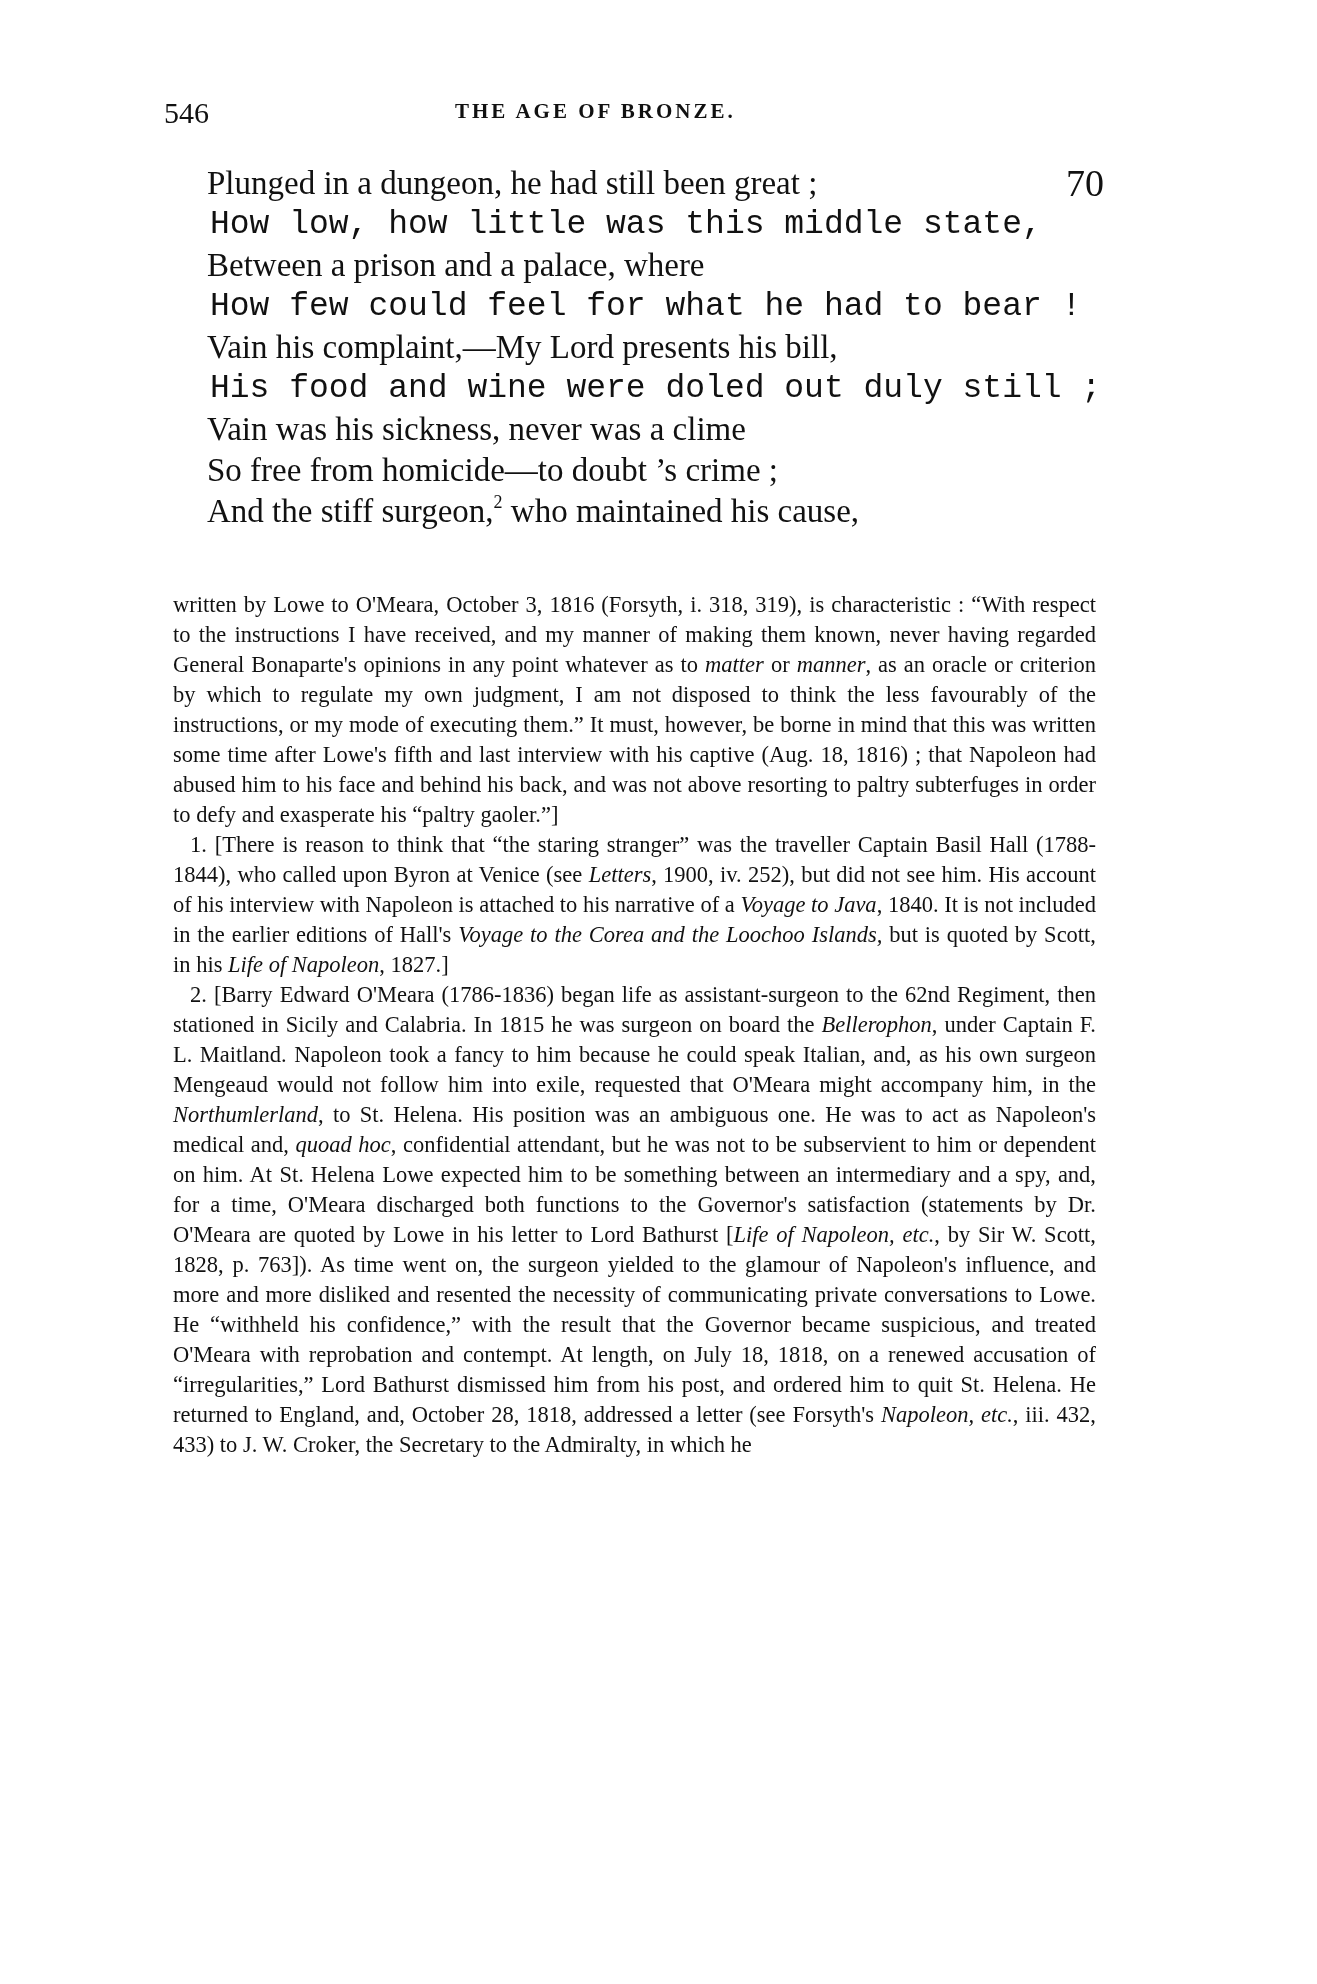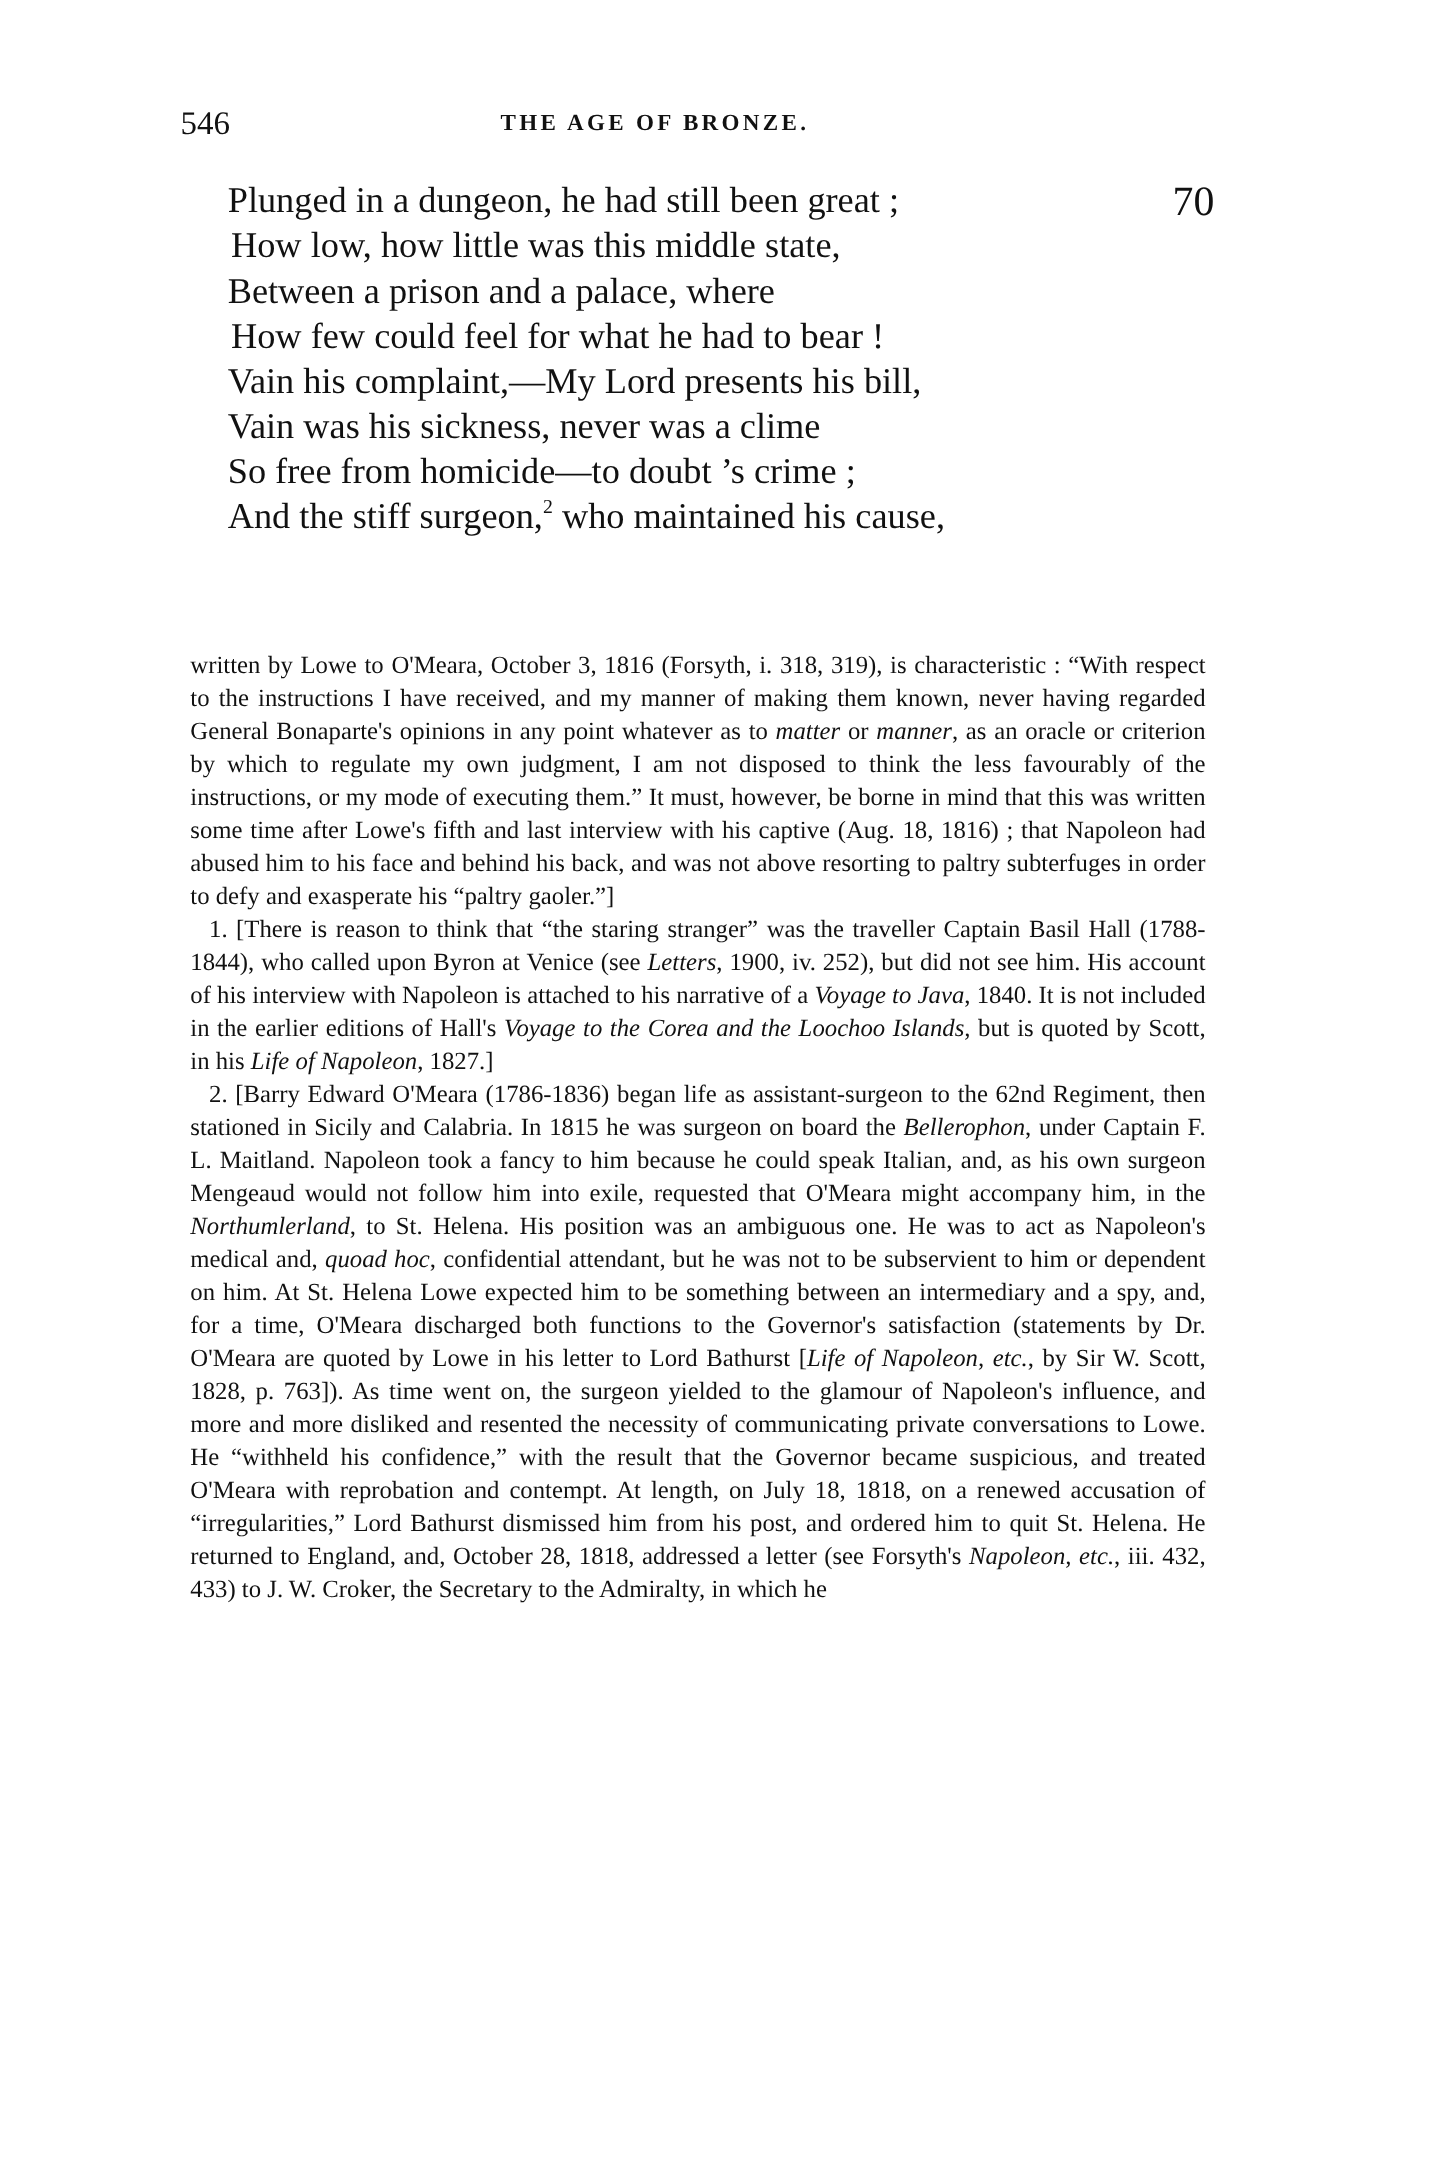--- a/index.html
+++ b/index.html
@@ -3,21 +3,21 @@
 <meta charset="utf-8">
 <style>
   html, body { margin: 0; padding: 0; background: #ffffff; }
   body { width: 1317px; height: 1984px; position: relative; overflow: hidden; color: #111111;
          font-family: "Liberation Serif", "DejaVu Serif", serif; }
   .page-number { position: absolute; left: 164px; top: 96px; font-size: 30px; line-height: 34px; }
   .running-head { position: absolute; left: 455px; top: 98px; font-size: 21px; line-height: 26px;
                   font-weight: bold; letter-spacing: 3px; }
   .verse { position: absolute; left: 207px; top: 163px; width: 900px; }
   .verse-line { font-size: 33px; line-height: 41px; height: 41px; white-space: nowrap; position: relative; }
-  .verse-line.ind { padding-left: 3px; }
+  .verse-line.ind { padding-left: 3px; font-family: Liberation Mono, monospace; }
   .verse-line sup { font-size: 18px; vertical-align: 14px; line-height: 0; }
   .line-no { position: absolute; left: 1066px; top: 163px; font-size: 38px; line-height: 41px; }
   .notes { position: absolute; left: 173px; top: 590px; width: 923px; font-size: 22.5px; line-height: 30px;
            text-align: justify; }
   .note-para { margin: 0; }
   .note-para.indent { text-indent: 17px; }
   .notes i { font-style: italic; }
 </style>
 </head>
 <body>
@@ -26,20 +26,21 @@
 <div class="running-head">THE AGE OF BRONZE.</div>
 
 <div class="line-no">70</div>
 
 <div class="verse">
   <div class="verse-line">Plunged in a dungeon, he had still been great ;</div>
   <div class="verse-line ind">How low, how little was this middle state,</div>
   <div class="verse-line">Between a prison and a palace, where</div>
   <div class="verse-line ind">How few could feel for what he had to bear !</div>
   <div class="verse-line">Vain his complaint,—My Lord presents his bill,</div>
+  <div class="verse-line ind">His food and wine were doled out duly still ;</div>
   <div class="verse-line">Vain was his sickness, never was a clime</div>
   <div class="verse-line">So free from homicide—to doubt ’s crime ;</div>
   <div class="verse-line"><span>And the stiff surgeon,</span><sup>2</sup><span> who maintained his cause,</span></div>
 </div>
 
 <div class="notes">
   <p class="note-para"><span>written by Lowe to O'Meara, October 3, 1816 (Forsyth, i. 318, 319), is characteristic : “With respect to the instructions I have received, and my manner of making them known, never having regarded General Bonaparte's opinions in any point whatever as to </span><i>matter</i><span> or </span><i>manner</i><span>, as an oracle or criterion by which to regulate my own judgment, I am not disposed to think the less favourably of the instructions, or my mode of executing them.” It must, however, be borne in mind that this was written some time after Lowe's fifth and last interview with his captive (Aug. 18, 1816) ; that Napoleon had abused him to his face and behind his back, and was not above resorting to paltry subterfuges in order to defy and exasperate his “paltry gaoler.”]</span></p>
   <p class="note-para indent"><span>1. [There is reason to think that “the staring stranger” was the traveller Captain Basil Hall (1788-1844), who called upon Byron at Venice (see </span><i>Letters</i><span>, 1900, iv. 252), but did not see him. His account of his interview with Napoleon is attached to his narrative of a </span><i>Voyage to Java</i><span>, 1840. It is not included in the earlier editions of Hall's </span><i>Voyage to the Corea and the Loochoo Islands,</i><span> but is quoted by Scott, in his </span><i>Life of Napoleon</i><span>, 1827.]</span></p>
   <p class="note-para indent"><span>2. [Barry Edward O'Meara (1786-1836) began life as assistant-surgeon to the 62nd Regiment, then stationed in Sicily and Calabria. In 1815 he was surgeon on board the </span><i>Bellerophon</i><span>, under Captain F. L. Maitland. Napoleon took a fancy to him because he could speak Italian, and, as his own surgeon Mengeaud would not follow him into exile, requested that O'Meara might accompany him, in the </span><i>Northumlerland</i><span>, to St. Helena. His position was an ambiguous one. He was to act as Napoleon's medical and, </span><i>quoad hoc</i><span>, confidential attendant, but he was not to be subservient to him or dependent on him. At St. Helena Lowe expected him to be something between an intermediary and a spy, and, for a time, O'Meara discharged both functions to the Governor's satisfaction (statements by Dr. O'Meara are quoted by Lowe in his letter to Lord Bathurst [</span><i>Life of Napoleon, etc.</i><span>, by Sir W. Scott, 1828, p. 763]). As time went on, the surgeon yielded to the glamour of Napoleon's influence, and more and more disliked and resented the necessity of communicating private conversations to Lowe. He “withheld his confidence,” with the result that the Governor became suspicious, and treated O'Meara with reprobation and contempt. At length, on July 18, 1818, on a renewed accusation of “irregularities,” Lord Bathurst dismissed him from his post, and ordered him to quit St. Helena. He returned to England, and, October 28, 1818, addressed a letter (see Forsyth's </span><i>Napoleon, etc.</i><span>, iii. 432, 433) to J. W. Croker, the Secretary to the Admiralty, in which he</span></p>
 </div>

